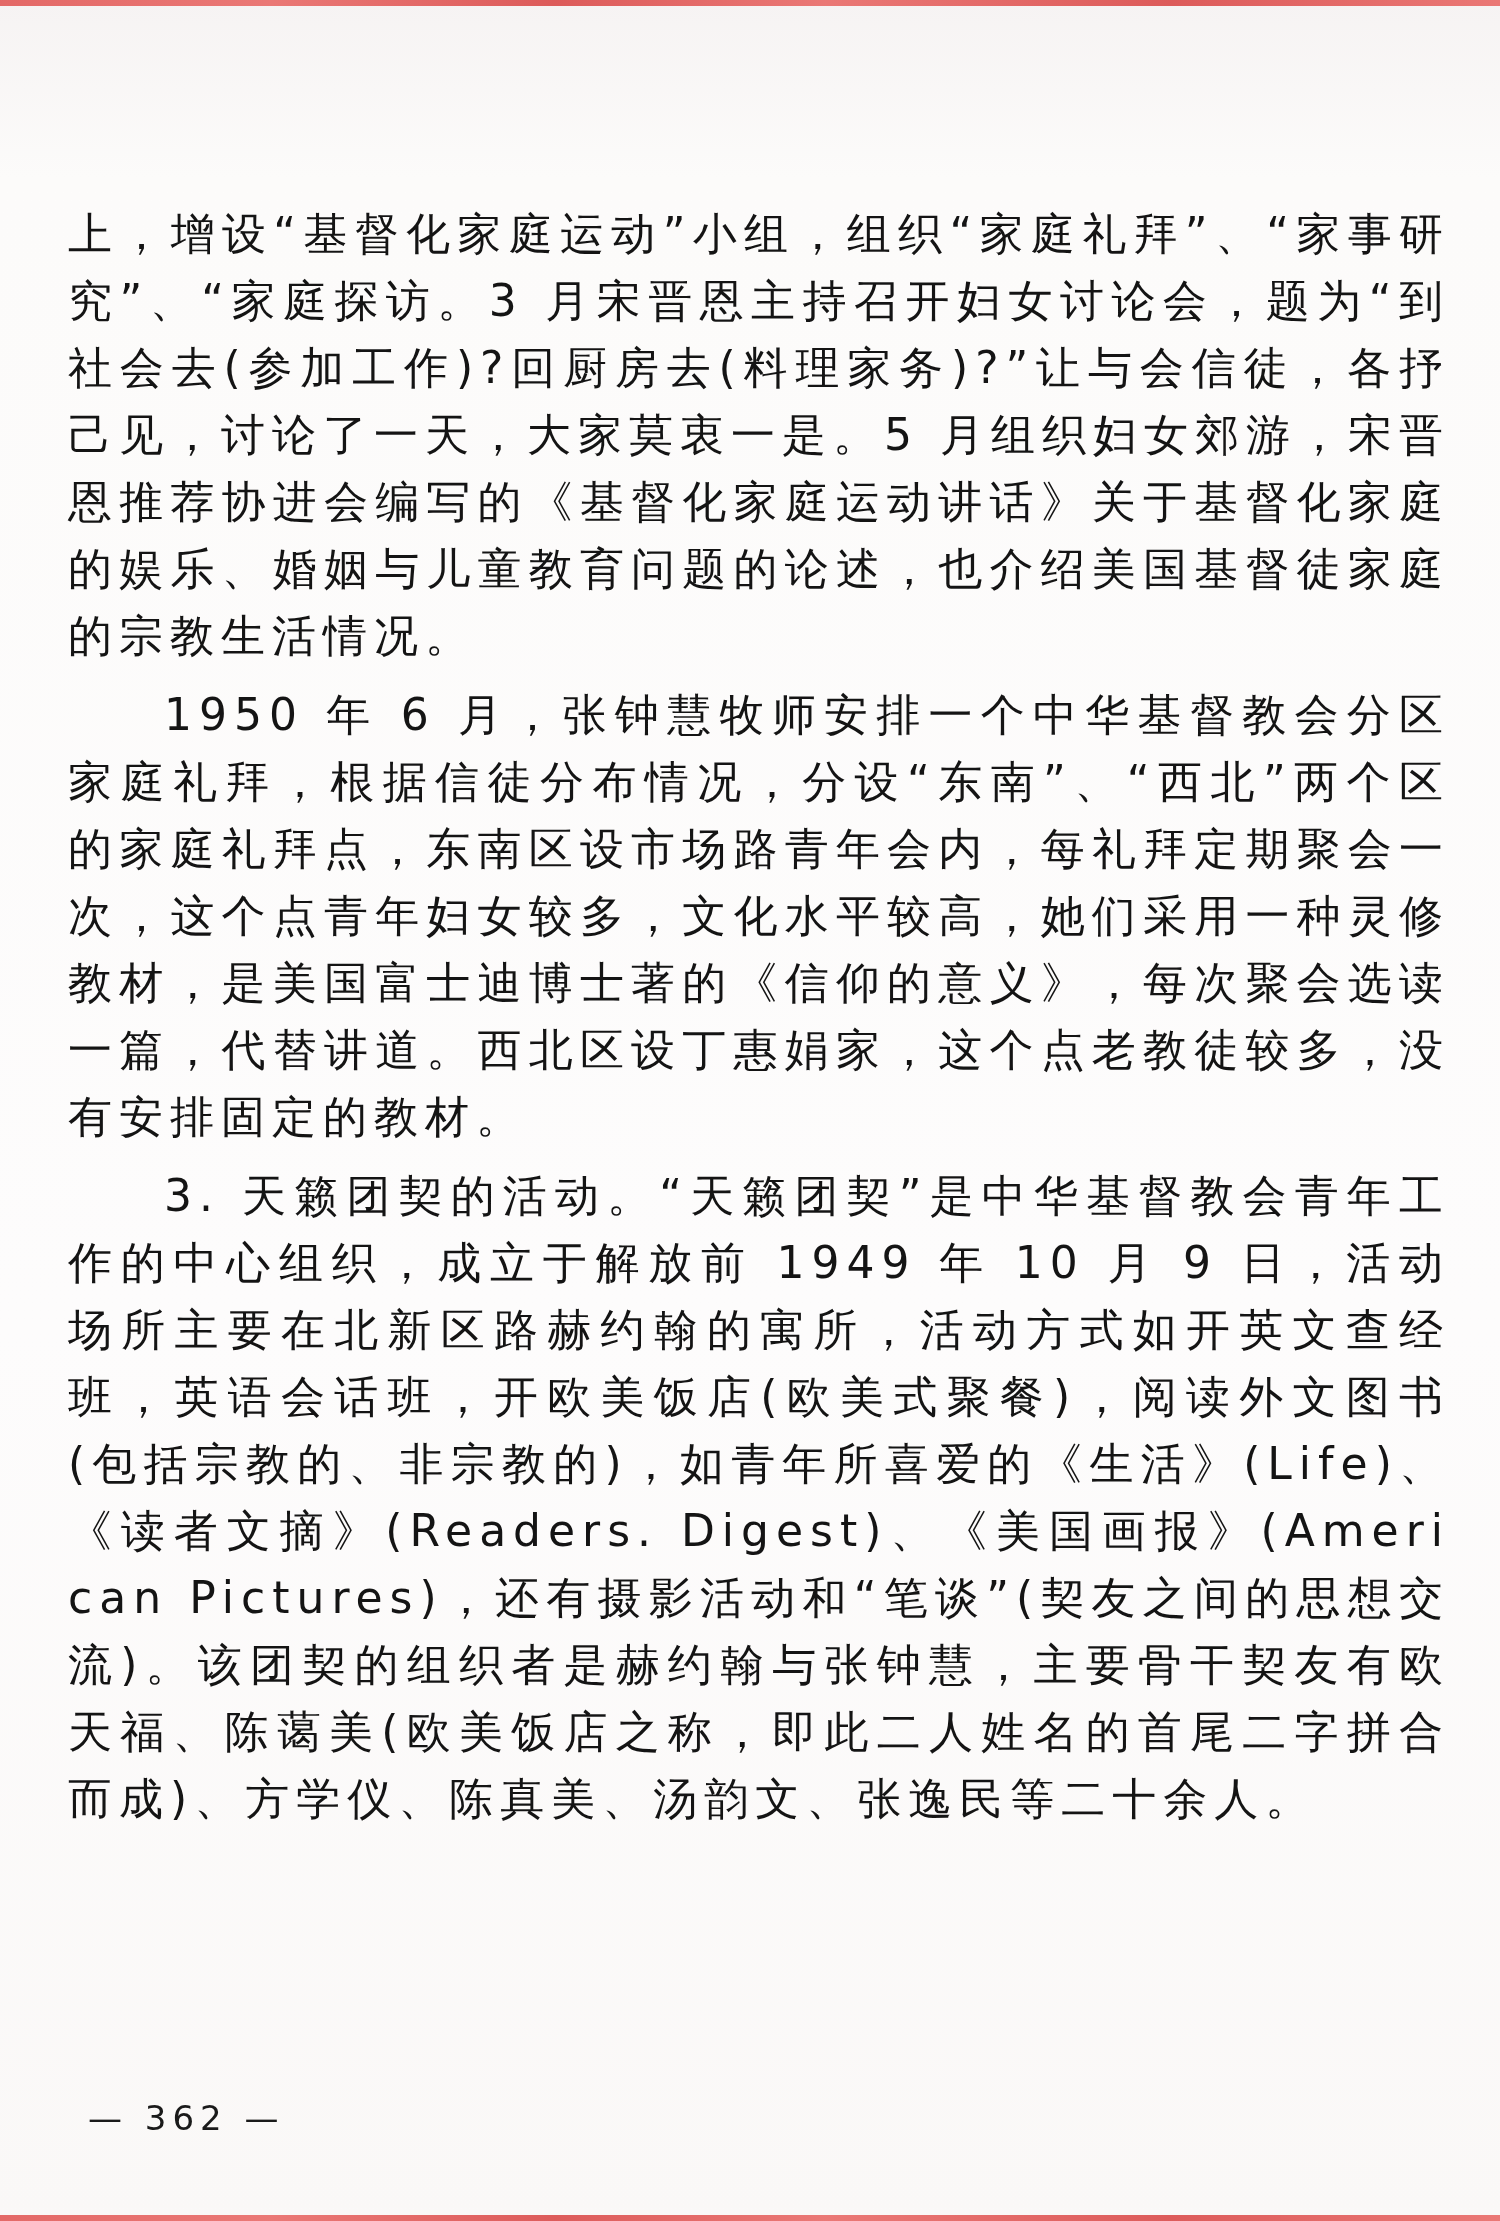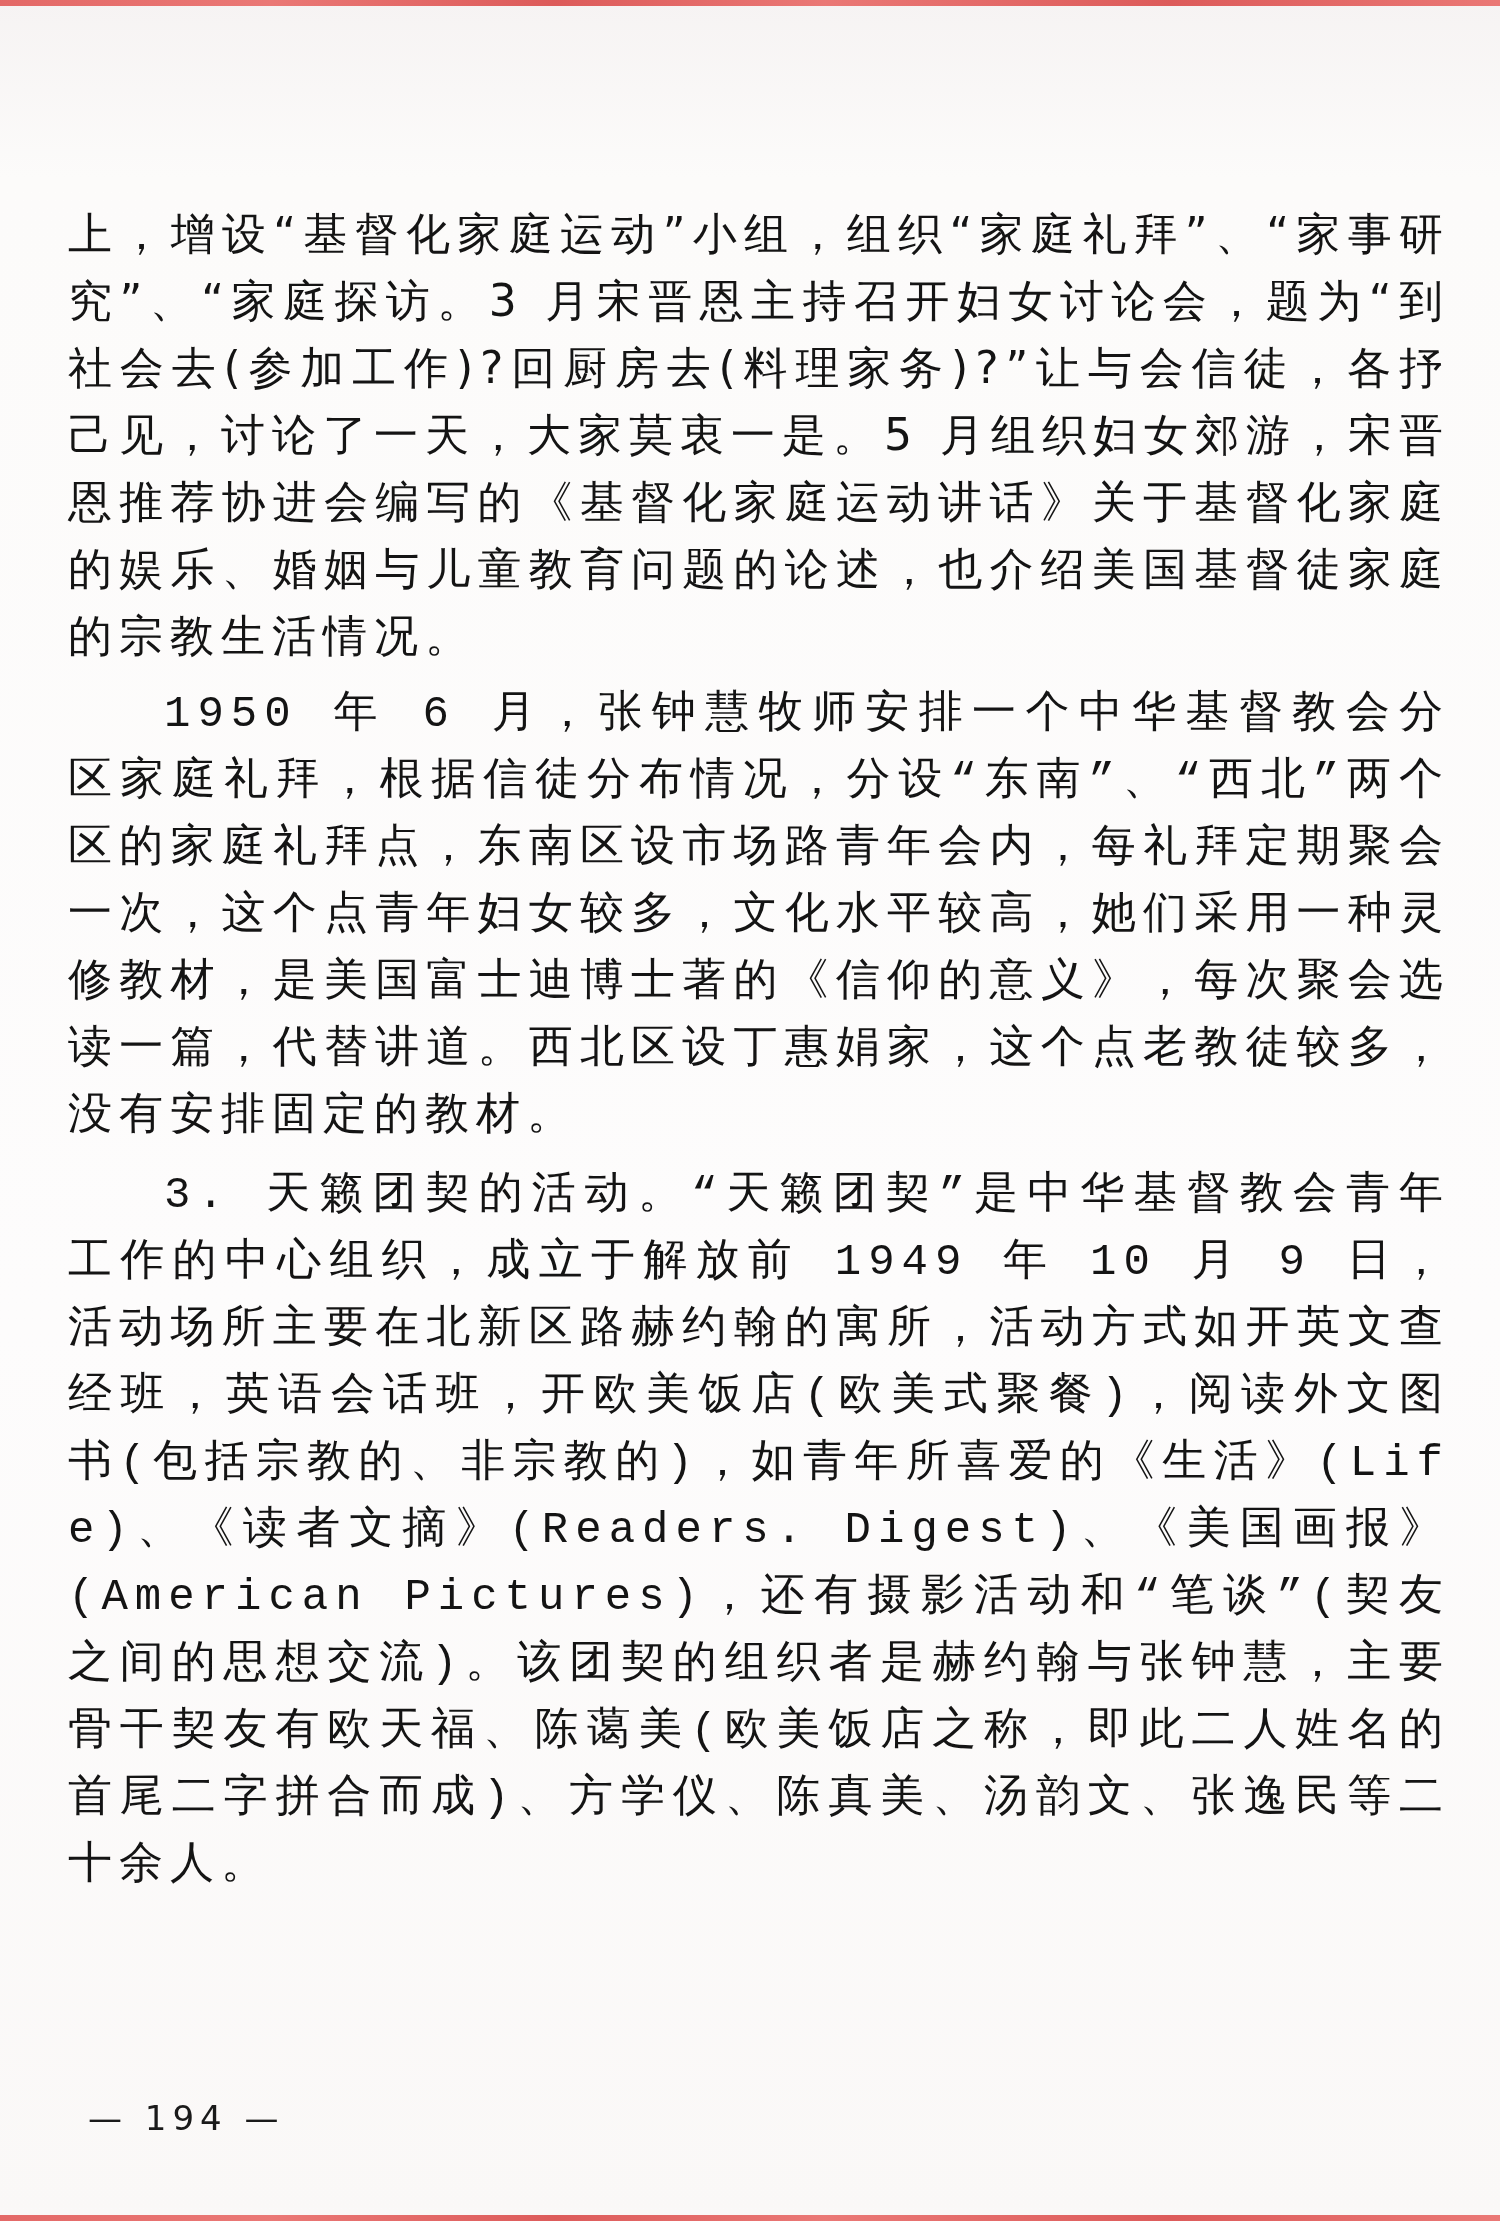--- a/index.html
+++ b/index.html
@@ -44,21 +44,20 @@
     text-align: justify;
     text-justify: inter-character;
   }
   .text-block p {
     margin: 12px;
     letter-spacing: 7px;
     word-break: break-all;
   }
   .text-block p.indent {
     text-indent: 96px;
-    font-family: Liberation Mono, monospace;
   }
 
   .page-footer {
     position: absolute;
     left: 88px;
     top: 2098px;
     color: #1a1a1a;
     font-size: 34px;
     letter-spacing: 6px;
   }
@@ -68,15 +67,15 @@
 
 <div class="scan-bg"></div>
 <div class="scan-edge top"></div>
 
 <main class="text-block">
   <p>上，增设“基督化家庭运动”小组，组织“家庭礼拜”、“家事研究”、“家庭探访。3 月宋晋恩主持召开妇女讨论会，题为“到社会去(参加工作)?回厨房去(料理家务)?”让与会信徒，各抒己见，讨论了一天，大家莫衷一是。5 月组织妇女郊游，宋晋恩推荐协进会编写的《基督化家庭运动讲话》关于基督化家庭的娱乐、婚姻与儿童教育问题的论述，也介绍美国基督徒家庭的宗教生活情况。</p>
   <p class="indent">1950 年 6 月，张钟慧牧师安排一个中华基督教会分区家庭礼拜，根据信徒分布情况，分设“东南”、“西北”两个区的家庭礼拜点，东南区设市场路青年会内，每礼拜定期聚会一次，这个点青年妇女较多，文化水平较高，她们采用一种灵修教材，是美国富士迪博士著的《信仰的意义》，每次聚会选读一篇，代替讲道。西北区设丁惠娟家，这个点老教徒较多，没有安排固定的教材。</p>
   <p class="indent">3. 天籁团契的活动。“天籁团契”是中华基督教会青年工作的中心组织，成立于解放前 1949 年 10 月 9 日，活动场所主要在北新区路赫约翰的寓所，活动方式如开英文查经班，英语会话班，开欧美饭店(欧美式聚餐)，阅读外文图书(包括宗教的、非宗教的)，如青年所喜爱的《生活》(Life)、《读者文摘》(Readers. Digest)、《美国画报》(American Pictures)，还有摄影活动和“笔谈”(契友之间的思想交流)。该团契的组织者是赫约翰与张钟慧，主要骨干契友有欧天福、陈蔼美(欧美饭店之称，即此二人姓名的首尾二字拼合而成)、方学仪、陈真美、汤韵文、张逸民等二十余人。</p>
 </main>
 
-<div class="page-footer">— 194 —</div>
+<div class="page-footer">— 362 —</div>
 
 <div class="scan-edge bottom"></div>
 
 </body></html>

